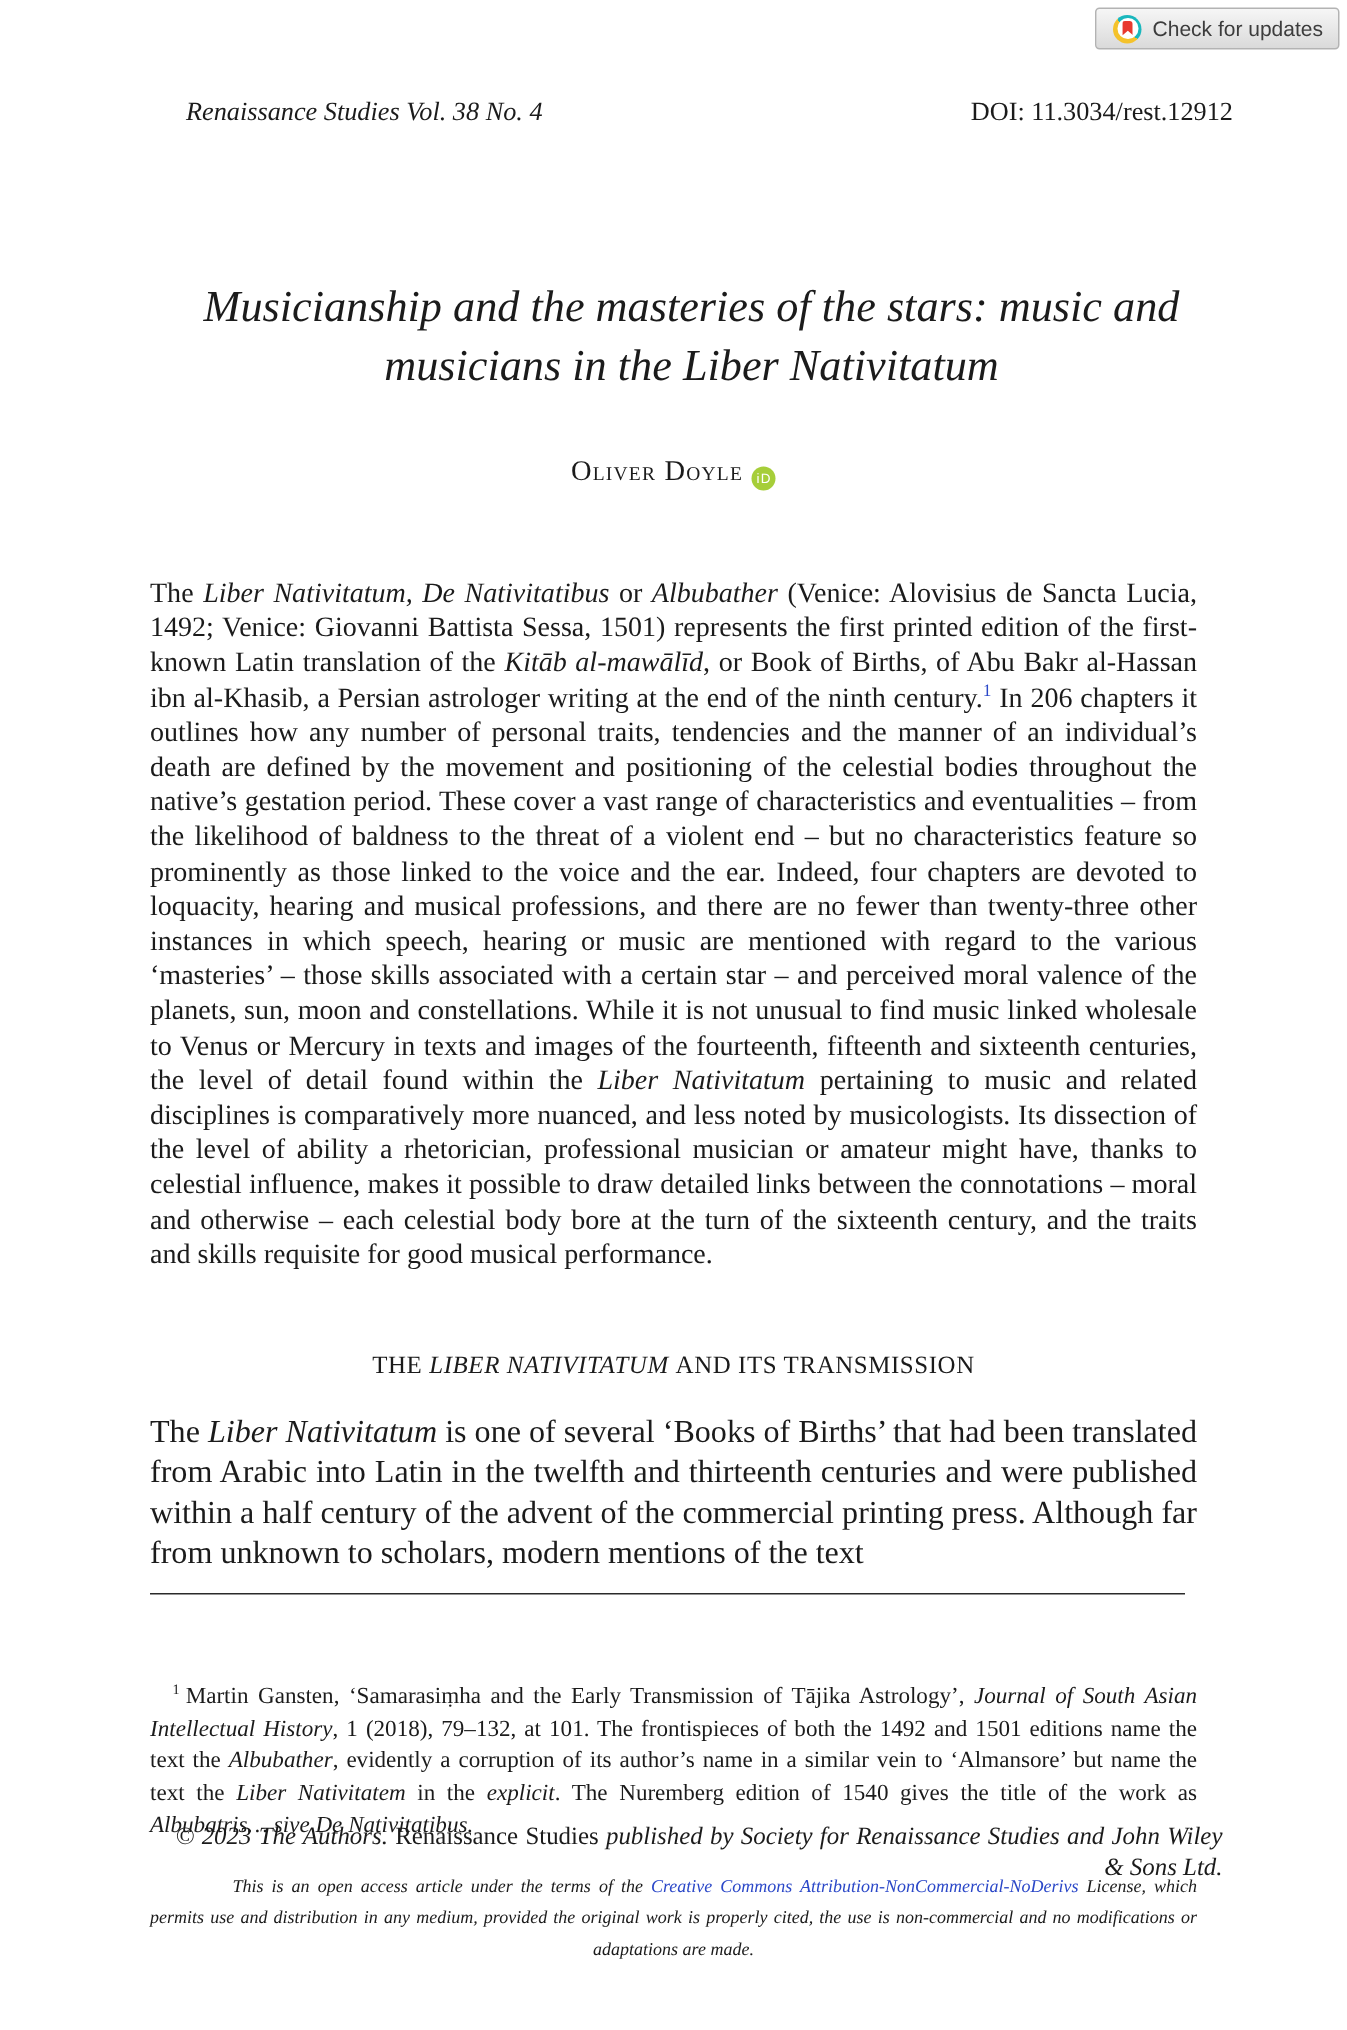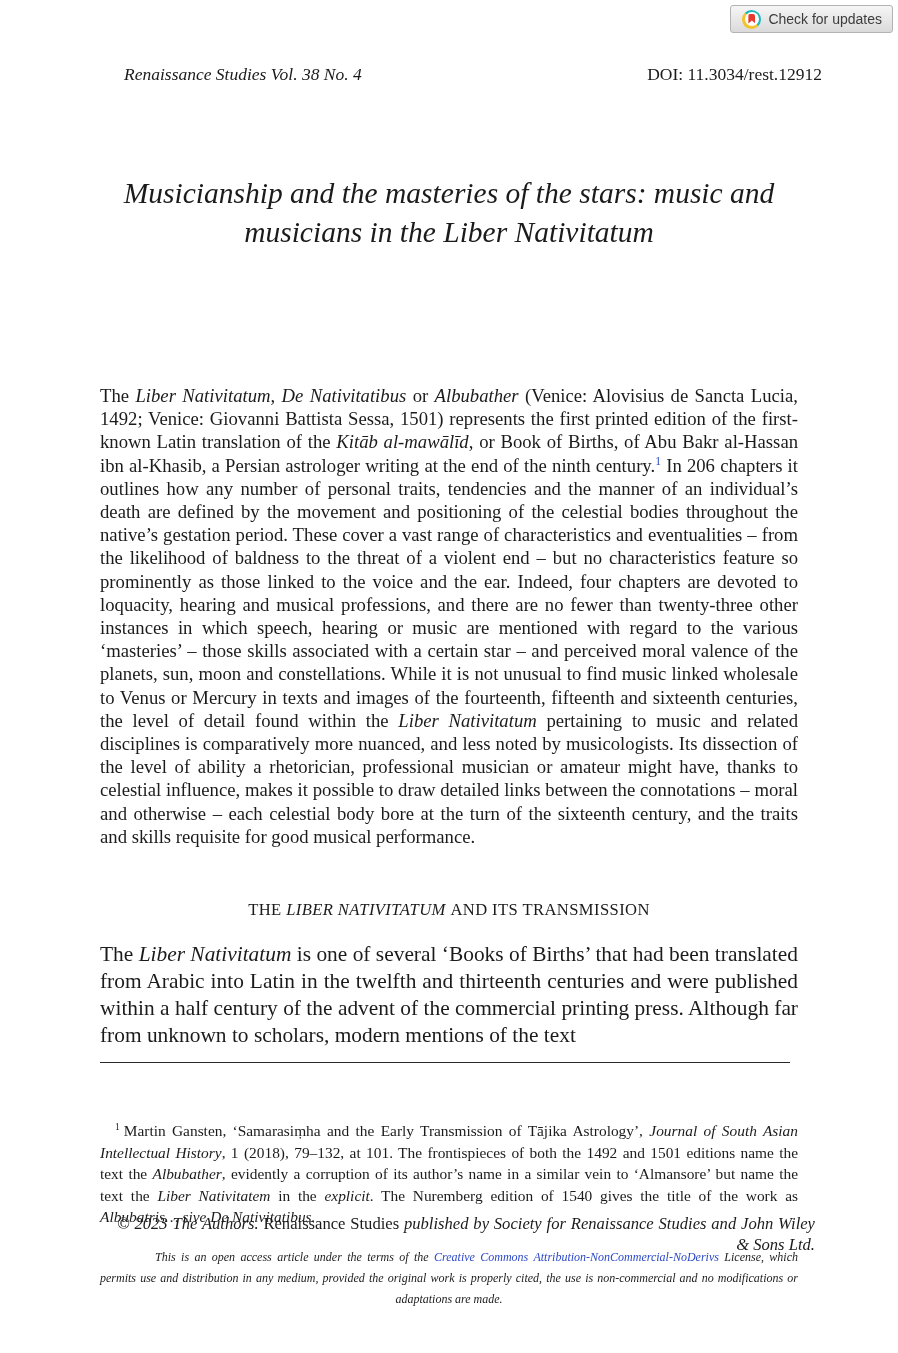--- a/index.html
+++ b/index.html
@@ -76,22 +76,25 @@
   <div class="badge">
     <span class="cm-icon"></span>
     <span>Check for updates</span>
   </div>
 
   <div class="runhead">
     <span class="journal">Renaissance Studies Vol. 38 No. 4</span>
     <span class="doi">DOI: 11.3034/rest.12912</span>
   </div>
 
-  <h1 class="title it" style="margin:0;font-weight:normal;"><span class="it">Musicianship and the masteries of the stars: music and musicians in the </span><span>Liber Nativitatum</span></h1>
+  <h1 class="title it" style="margin:12px;font-weight:normal;"><span class="it">Musicianship and the masteries of the stars: music and musicians in the </span><span>Liber Nativitatum</span></h1>
 
+  <div class="author">
+    <span>Oliver Doyle</span><span class="orcid">iD</span>
+  </div>
 
   <p class="abstract" style="margin:0;"><span>The </span><span class="it">Liber Nativitatum, De Nativitatibus </span><span>or </span><span class="it">Albubather </span><span>(Venice: Alovisius de Sancta Lucia, 1492; Venice: Giovanni Battista Sessa, 1501) represents the first printed edition of the first-known Latin translation of the </span><span class="it">Kitāb al-mawālīd</span><span>, or Book of Births, of Abu Bakr al-Hassan ibn al-Khasib, a Persian astrologer writing at the end of the ninth century.</span><sup class="link">1</sup><span> In 206 chapters it outlines how any number of personal traits, tendencies and the manner of an individual’s death are defined by the movement and positioning of the celestial bodies throughout the native’s gestation period. These cover a vast range of characteristics and eventualities – from the likelihood of baldness to the threat of a violent end – but no characteristics feature so prominently as those linked to the voice and the ear. Indeed, four chapters are devoted to loquacity, hearing and musical professions, and there are no fewer than twenty-three other instances in which speech, hearing or music are mentioned with regard to the various ‘masteries’ – those skills associated with a certain star – and perceived moral valence of the planets, sun, moon and constellations. While it is not unusual to find music linked wholesale to Venus or Mercury in texts and images of the fourteenth, fifteenth and sixteenth centuries, the level of detail found within the </span><span class="it">Liber Nativitatum</span><span> pertaining to music and related disciplines is comparatively more nuanced, and less noted by musicologists. Its dissection of the level of ability a rhetorician, professional musician or amateur might have, thanks to celestial influence, makes it possible to draw detailed links between the connotations – moral and otherwise – each celestial body bore at the turn of the sixteenth century, and the traits and skills requisite for good musical performance.</span></p>
 
   <div class="sechead"><span>THE </span><span class="it">LIBER NATIVITATUM </span><span>AND ITS TRANSMISSION</span></div>
 
   <p class="bodypara" style="margin:0;"><span>The </span><span class="it">Liber Nativitatum</span><span> is one of several ‘Books of Births’ that had been translated from Arabic into Latin in the twelfth and thirteenth centuries and were published within a half century of the advent of the commercial printing press. Although far from unknown to scholars, modern mentions of the text</span></p>
 
   <div class="fnrule"></div>
 
 

